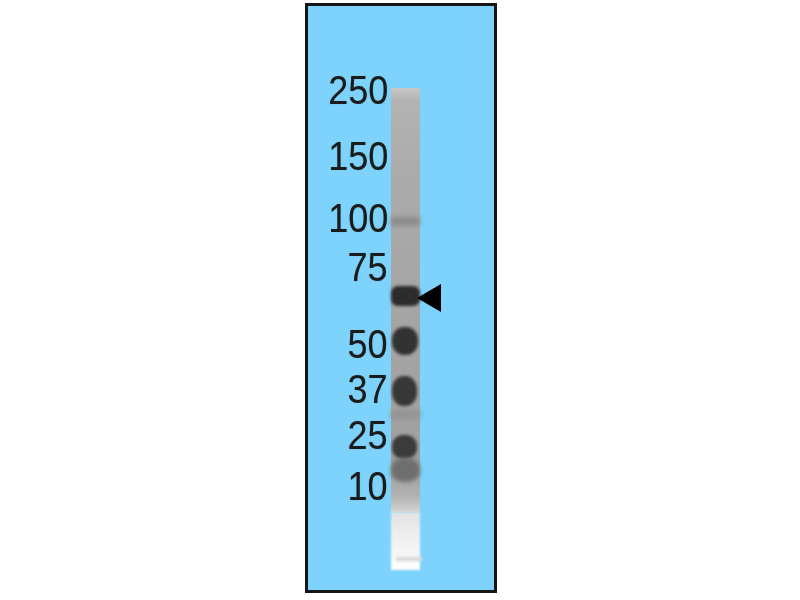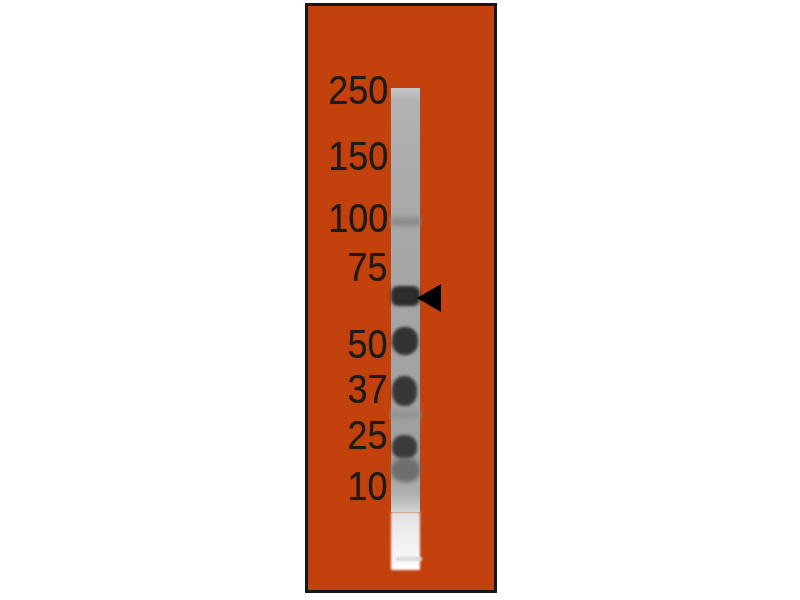--- a/index.html
+++ b/index.html
@@ -16,21 +16,21 @@
   }
 
   
   .blot-frame {
     position: absolute;
     left: 305px;
     top: 3px;
     width: 186px;
     height: 584px;
     border: 3px solid #161616;
-    background: #c2410c;
+    background: #7dd3fc;
   }
 
   
   .mw-label {
     position: absolute;
     right: 106px;
     font-size: 41px;
     line-height: 41px;
     color: #1b1b1b;
     transform: scaleX(0.88);

